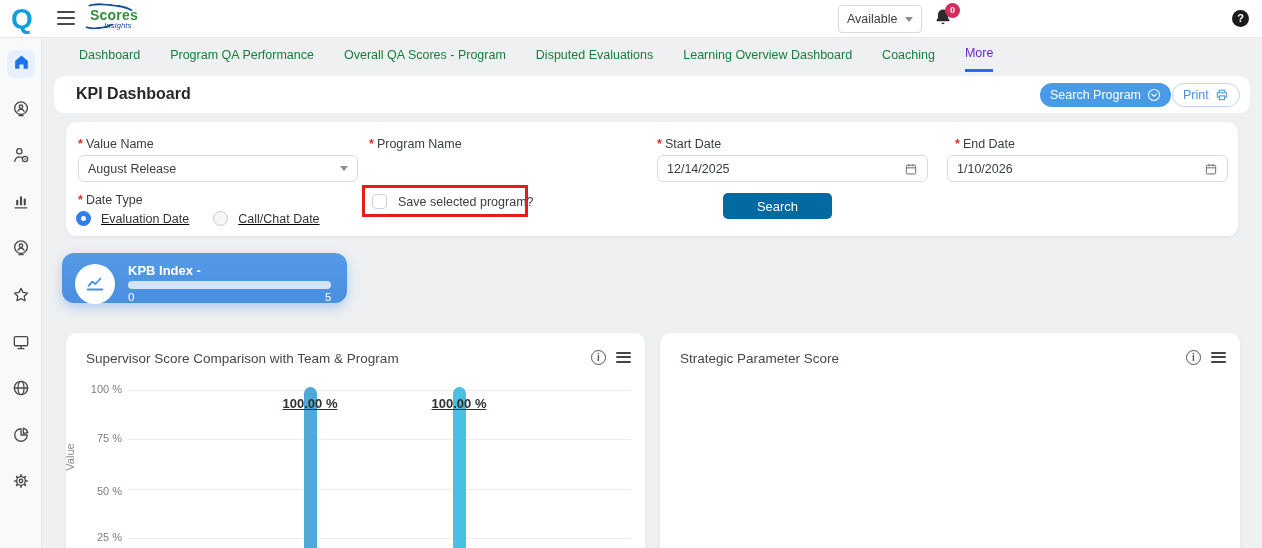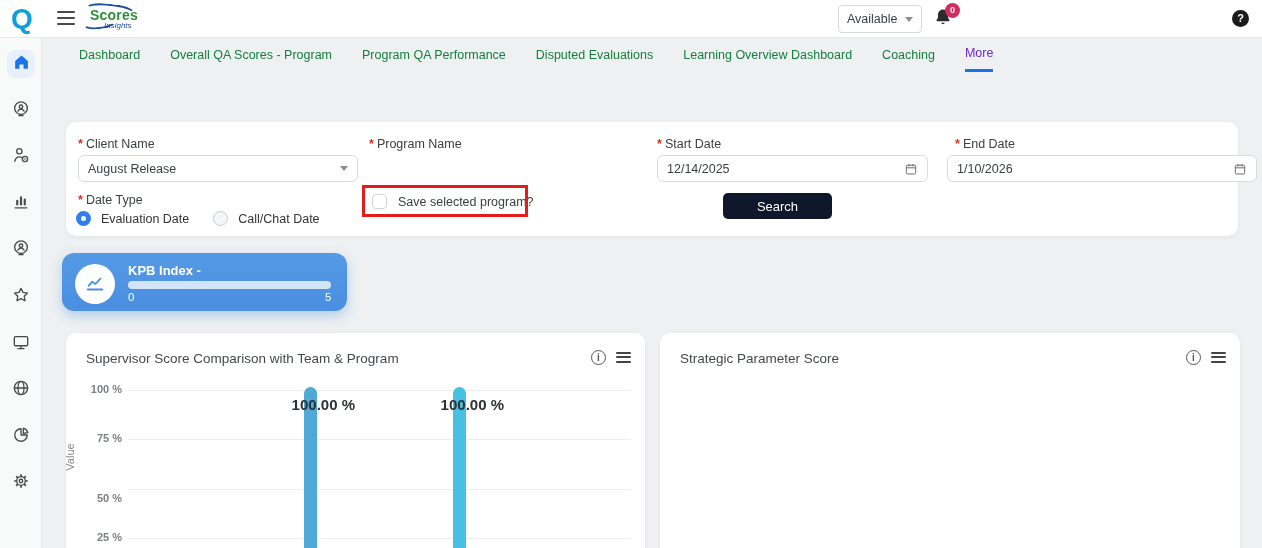--- a/index.html
+++ b/index.html
@@ -50,55 +50,55 @@
   .filter-card { left:66px; top:122px; width:1172px; height:114px; background:#fff; border-radius:10px;
     box-shadow:0 1px 4px rgba(0,0,0,.06); z-index:2; }
   .f-label { position:absolute; font-size:12.5px; color:#3c4043; font-weight:500; }
   .req { color:#d93025; margin-right:3px; font-weight:700; }
   .f-input { position:absolute; height:27px; border:1px solid #d9dcde; border-radius:6px; background:#fff;
     font-size:12.5px; color:#3c4043; display:flex; align-items:center; padding:4px 9px; cursor:pointer; }
   .f-input .grow { flex:1; }
   .chip { border:1px solid #7ab8f5; background:#f7fbff; color:#4a90e2; font-size:11.5px; border-radius:4px;
     height:19px; display:inline-flex; align-items:center; padding:0 6px; gap:5px; }
   .chip .x { cursor:pointer; font-size:11px; line-height:1; }
-  .radio-row { position:absolute; display:flex; align-items:center; gap:10px; }
+  .radio-row { position:absolute; display:flex; align-items:center; gap:10px;text-decoration:underline; }
   .radio { width:15px; height:15px; border-radius:50%; background:#fff; }
   .radio.on { border:5px solid #2f80ed; }
   .radio.off { border:1.5px solid #c8ccd0; background:#f5f6f7; }
   .radio-label { font-size:12.5px; color:#333; font-weight:500; margin-right:14px; }
   .checkbox { position:absolute; width:15px; height:15px; border:1.5px solid #cfd3d6; border-radius:4px; background:#fff; cursor:pointer; }
   .annotation-box { position:absolute; border:3px solid #e51c1c; z-index:6; pointer-events:none; }
-  .btn-search { position:absolute; left:657px; top:71px; width:109px; height:26px; background:#0f172a; border:none; border-radius:5px;
+  .btn-search { position:absolute; left:657px; top:71px; width:109px; height:26px; background:#0369a1; border:none; border-radius:5px;
     color:#fff; font-size:13px; cursor:pointer; font-family:inherit; }
 
   
-  .kpb-card { left:62px; top:253px; width:285px; height:58px; border-radius:12px;
+  .kpb-card { left:62px; top:253px; width:285px; height:50px; border-radius:12px;
     background:linear-gradient(180deg,#559ae6,#4a8fe0); box-shadow:0 5px 12px rgba(74,144,226,.35); z-index:2; }
   .kpb-circle { position:absolute; left:13px; top:11px; width:40px; height:40px; background:#fff; border-radius:50%;
     display:flex; align-items:center; justify-content:center; }
   .kpb-title { position:absolute; left:66px; top:10px; color:#fff; font-weight:700; font-size:13px; }
   .kpb-track { position:absolute; left:66px; top:28px; width:203px; height:8px; border-radius:4px; background:rgba(255,255,255,.75); }
   .kpb-min { position:absolute; left:66px; top:38px; color:#fff; font-size:11.5px; }
   .kpb-max { position:absolute; left:263px; top:38px; color:#fff; font-size:11.5px; }
 
   
   .chart-card { background:#fff; border-radius:10px; box-shadow:0 1px 4px rgba(0,0,0,.06); z-index:2; overflow:hidden; }
   .card-left  { left:66px;  top:333px; width:579px; height:260px; }
   .card-right { left:660px; top:333px; width:580px; height:260px; }
   .card-title { position:absolute; left:20px; top:18px; font-size:13.5px; color:#45484b; }
   .card-icons { position:absolute; right:14px; top:17px; display:flex; gap:10px; align-items:center; }
   .info-icon { width:15px; height:15px; border:1.3px solid #555; border-radius:50%; color:#555; font-size:10px; font-weight:700;
     text-align:center; line-height:13px; cursor:pointer; }
   .menu-icon { width:15px; height:12px; cursor:pointer; }
   .menu-icon div { height:2px; background:#444; margin-bottom:2.6px; border-radius:1px; }
   .ylabel { position:absolute; left:-10px; top:118px; transform:rotate(-90deg); font-size:11px; color:#888; }
-  .ytick { position:absolute; width:56px; text-align:right; font-size:11px; color:#7b7f83;font-weight:bold; }
+  .ytick { position:absolute; width:56px; text-align:right; font-size:11px; color:#7b7f83; }
   .gridline { position:absolute; left:62px; right:14px; height:1px; background:#ededed; }
   .bar { position:absolute; width:13px; border-radius:7px 7px 0 0; }
-  .bar-label { position:absolute; width:90px; text-align:right; font-size:15px; font-weight:700; color:#2d3134; z-index:3; }
+  .bar-label { position:absolute; width:90px; text-align:center; font-size:13px; font-weight:700; color:#2d3134; z-index:3;text-decoration:underline; }
   .no-data { position:absolute; left:0; right:0; top:170px; text-align:center; font-size:13px; font-weight:700; color:#222; }
 </style>
 </head>
 <body>
 
 <div id="app">
 
   <div class="abs topbar">
     <div class="abs q-logo">Q</div>
     <div class="abs hamburger">
@@ -195,32 +195,50 @@
               <rect x="11" y="3.5" width="2" height="17" rx="1" transform="rotate(135 12 12)"></rect>
             </g>
             <circle cx="12" cy="12" r="5.2" fill="#f8f9f9" stroke="#4a4a4a" stroke-width="1.6"></circle>
             <circle cx="12" cy="12" r="2.1" fill="none" stroke="#4a4a4a" stroke-width="1.6"></circle>
           </svg></span>
       </div>
     </div>
 
   <div class="abs tabbar" id="tabbar">
       <div class="tab">Dashboard</div>
+      <div class="tab">Program QA Performance</div>
       <div class="tab">Overall QA Scores - Program</div>
-      <div class="tab">Program QA Performance</div>
       <div class="tab">Disputed Evaluations</div>
       <div class="tab">Learning Overview Dashboard</div>
       <div class="tab">Coaching</div>
       <div class="tab active">More</div>
     </div>
 
+  <div class="abs title-card">
+    <div class="page-title">KPI Dashboard</div>
+    <button class="btn-search-program">
+      <span>Search Program</span>
+      <svg width="14" height="14" viewBox="0 0 24 24">
+        <circle cx="12" cy="12" r="9.5" fill="none" stroke="#fff" stroke-width="1.8"></circle>
+        <path d="M8 10.5l4 4 4-4" fill="none" stroke="#fff" stroke-width="1.8" stroke-linecap="round" stroke-linejoin="round"></path>
+      </svg>
+    </button>
+    <button class="btn-print">
+      <span>Print</span>
+      <svg width="14" height="14" viewBox="0 0 24 24">
+        <path d="M7 8V4h10v4" fill="none" stroke="#4a90e2" stroke-width="1.8"></path>
+        <rect x="4" y="8" width="16" height="8" rx="1.5" fill="none" stroke="#4a90e2" stroke-width="1.8"></rect>
+        <rect x="7.5" y="13.5" width="9" height="6.5" fill="#fff" stroke="#4a90e2" stroke-width="1.8"></rect>
+      </svg>
+    </button>
+  </div>
 
   <div class="abs filter-card">
     <div class="f-label" style="left:12px; top:15px;">
-      <span class="req">*</span><span>Client Name</span>
+      <span class="req">*</span><span>Value Name</span>
     </div>
     <div class="f-input" style="left:12px; top:33px; width:280px;">
       <span class="grow">August Release</span>
       <span class="caret"></span>
     </div>
 
     <div class="f-label" style="left:303px; top:15px;">
       <span class="req">*</span><span>Program Name</span>
     </div>
 
@@ -231,21 +249,21 @@
       <span class="grow">12/14/2025</span>
       <svg width="14" height="14" viewBox="0 0 24 24">
         <rect x="4" y="5.5" width="16" height="15" rx="2" fill="none" stroke="#6b6b6b" stroke-width="1.7"></rect>
         <path d="M4 10h16M8.5 3.5v4M15.5 3.5v4" fill="none" stroke="#6b6b6b" stroke-width="1.7"></path>
       </svg>
     </div>
 
     <div class="f-label" style="left:889px; top:15px;">
       <span class="req">*</span><span>End Date</span>
     </div>
-    <div class="f-input" style="left:881px; top:33px; width:310px;">
+    <div class="f-input" style="left:881px; top:33px; width:281px;">
       <span class="grow">1/10/2026</span>
       <svg width="14" height="14" viewBox="0 0 24 24">
         <rect x="4" y="5.5" width="16" height="15" rx="2" fill="none" stroke="#6b6b6b" stroke-width="1.7"></rect>
         <path d="M4 10h16M8.5 3.5v4M15.5 3.5v4" fill="none" stroke="#6b6b6b" stroke-width="1.7"></path>
       </svg>
     </div>
 
     <div class="f-label" style="left:12px; top:71px;">
       <span class="req">*</span><span>Date Type</span>
     </div>
@@ -286,21 +304,21 @@
           <div></div>
         </div>
     </div>
     <div class="ylabel">Value</div>
     <div id="plot">
         <div class="gridline" style="top: 57px;"></div>
         <div class="ytick" style="top: 50px; left: 0px;">100 %</div>
         <div class="gridline" style="top: 106.3px;"></div>
         <div class="ytick" style="top: 99.3px; left: 0px;">75 %</div>
         <div class="gridline" style="top: 155.6px;"></div>
-        <div class="ytick" style="top: 159px; left: 0px;">50 %</div>
+        <div class="ytick" style="top: 152px; left: 0px;">50 %</div>
         <div class="gridline" style="top: 204.9px;"></div>
         <div class="ytick" style="top: 197.9px; left: 0px;">25 %</div>
         <div class="bar" style="left: 237.5px; top: 54px; height: 200.2px; background: rgb(79, 168, 213);"></div>
         <div class="bar-label" style="left: 199px; top: 63px;">100.00 %</div>
         <div class="bar" style="left: 386.5px; top: 54px; height: 200.2px; background: rgb(72, 192, 226);"></div>
         <div class="bar-label" style="left: 348px; top: 63px;">100.00 %</div>
       </div>
   </div>
 
   <div class="abs chart-card card-right">

